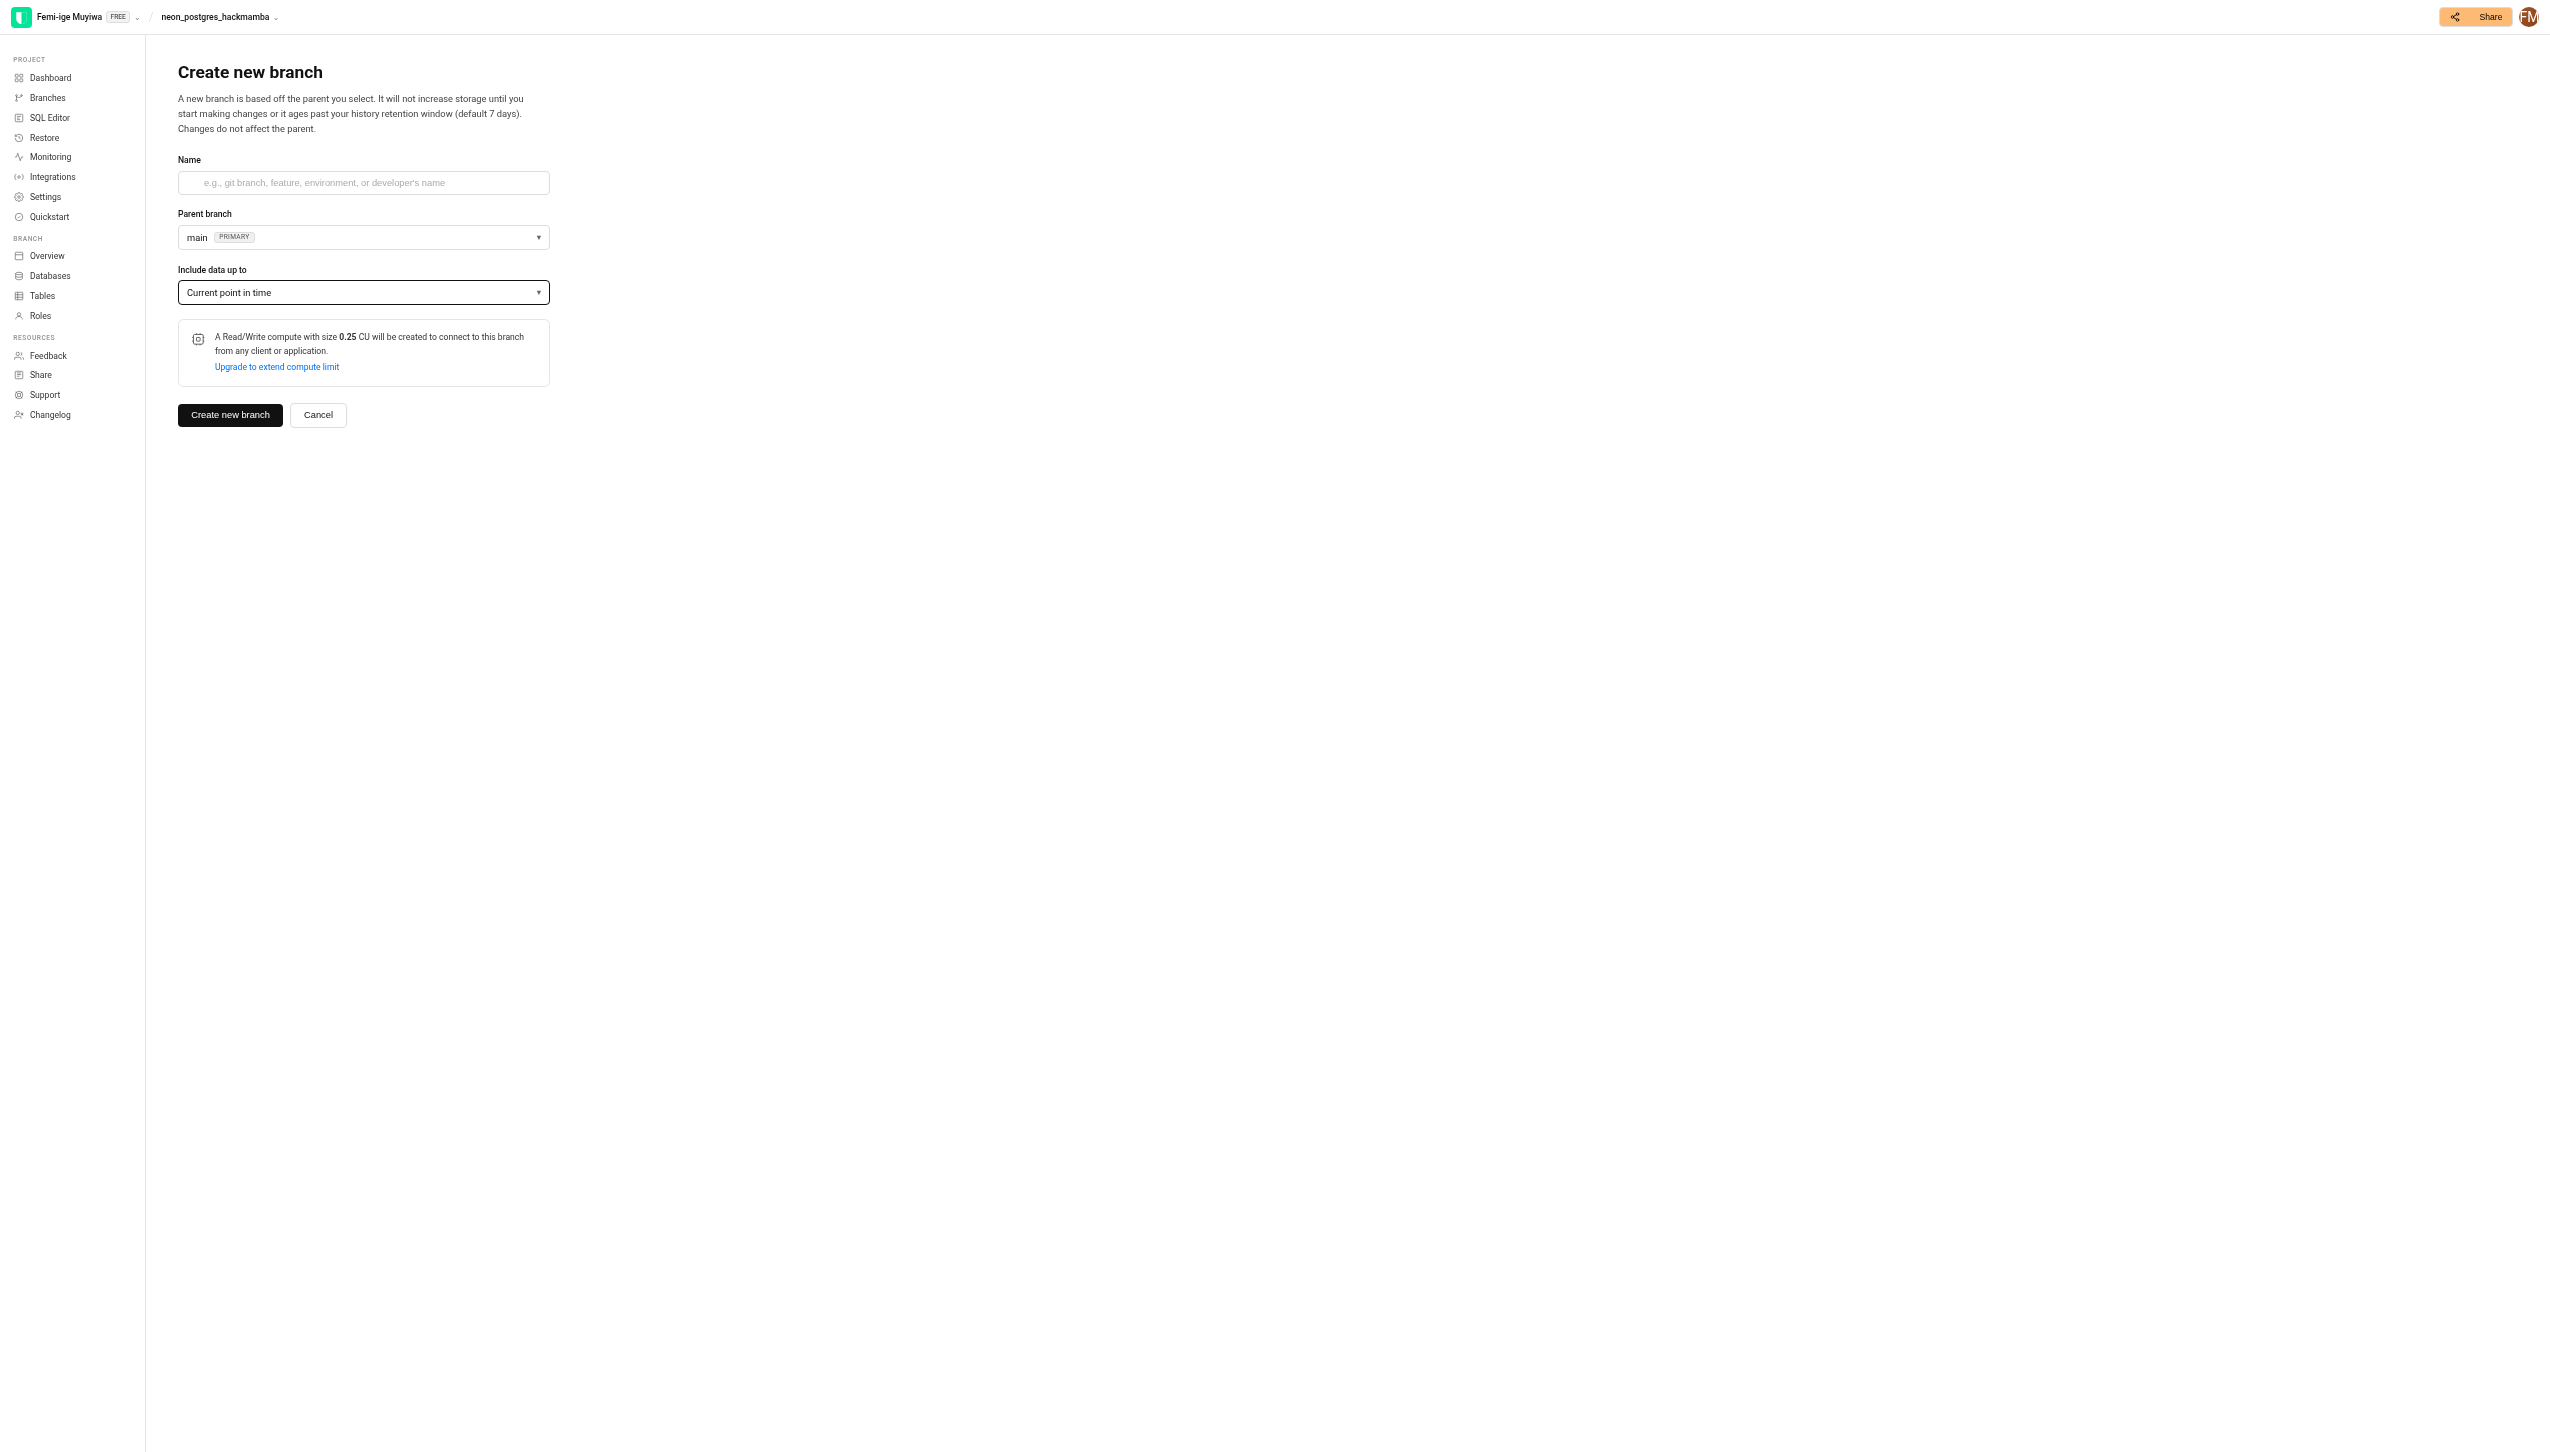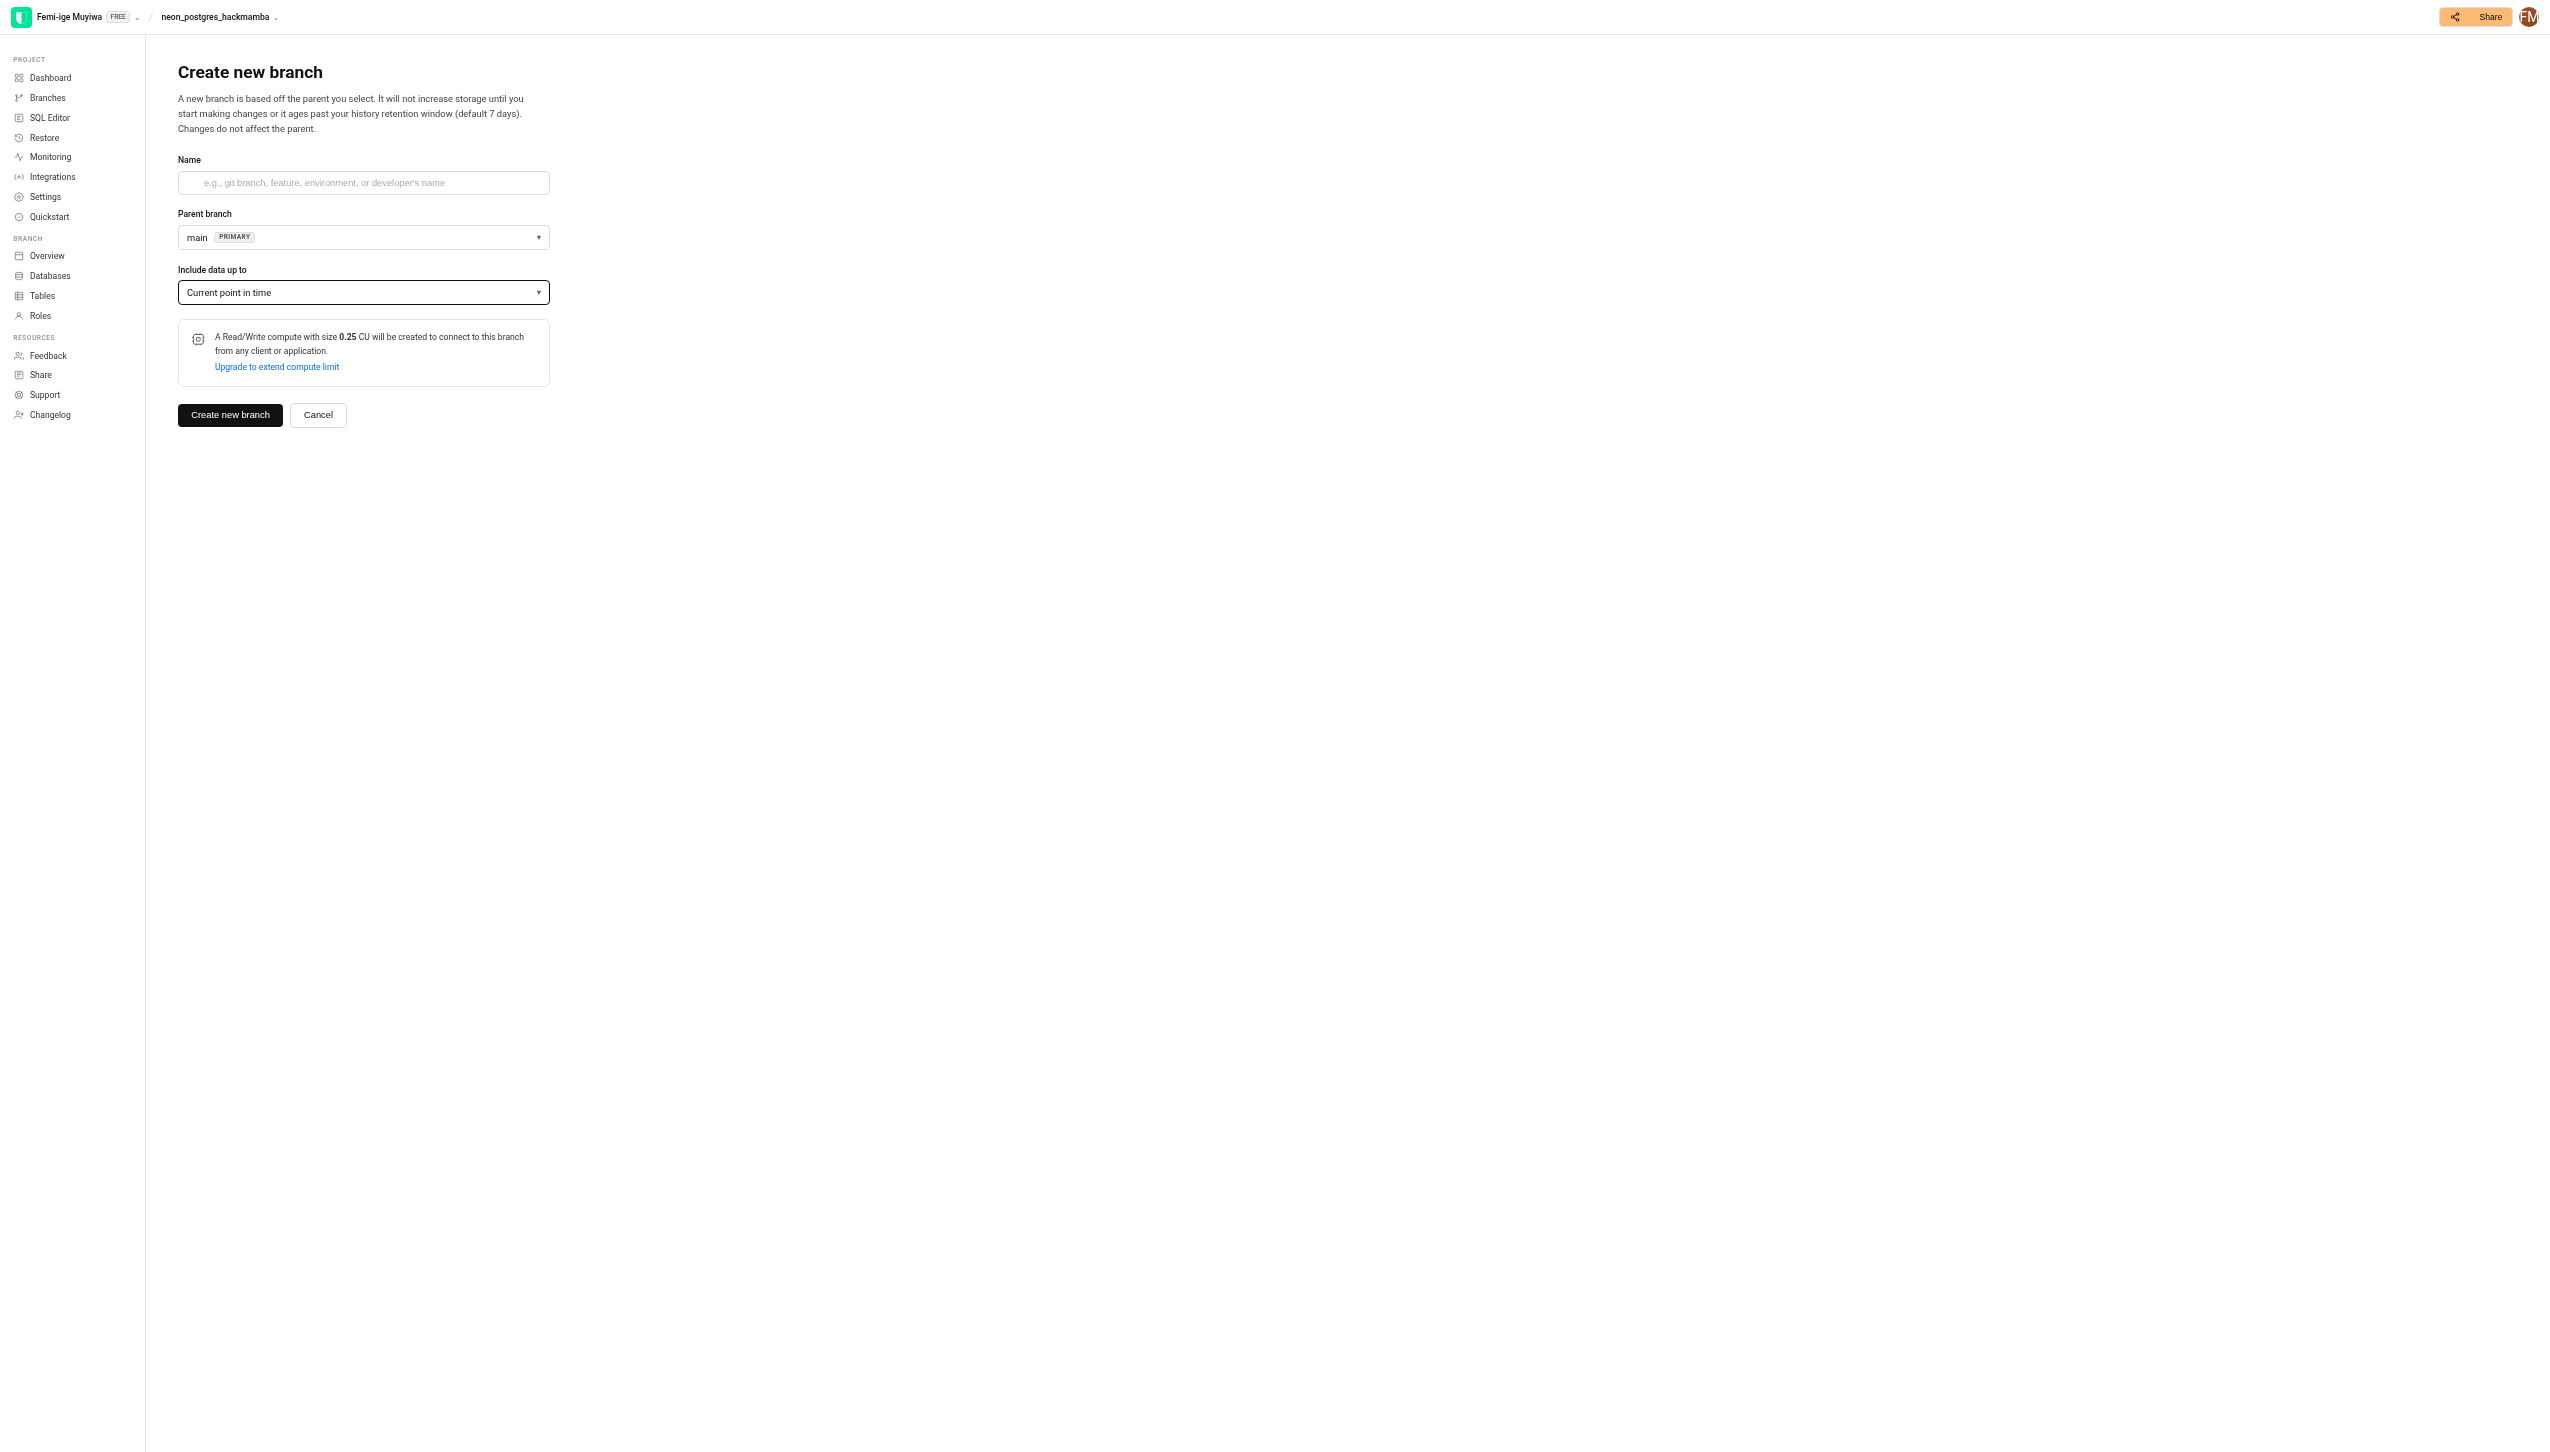--- a/index.html
+++ b/index.html
@@ -67,21 +67,21 @@
       font-size: 9.3px; color: #111; outline: none;
     }
     .form-input::placeholder { color: #aaa; }
     .select-display {
       width: 100%; border: 0.7px solid #ddd; border-radius: 4px; padding: 6px 8px;
       font-size: 9.3px; color: #111; background: #fff; cursor: pointer;
       display: flex; align-items: center; justify-content: space-between;
     }
     .select-display .primary-badge {
       background: #f0f0f0; border: 0.7px solid #ddd; border-radius: 2.7px;
-      font-size: 6.6px; font-weight: 700; color: #555; padding: 0.7px 4px; letter-spacing: 0.05em;
+      font-size: 6.6px; font-weight: 400; color: #555; padding: 0.7px 4px; letter-spacing: 0.05em;
     }
     .select-display .left { display: flex; align-items: center; gap: 6.6px; }
     .select-chevron { color: #666; font-size: 8.6px; }
 
     .data-select {
       width: 100%; border: 1.3px solid #111; border-radius: 4px; padding: 6px 8px;
       font-size: 9.3px; color: #111; background: #fff; cursor: pointer;
       display: flex; align-items: center; justify-content: space-between;
     }
 

